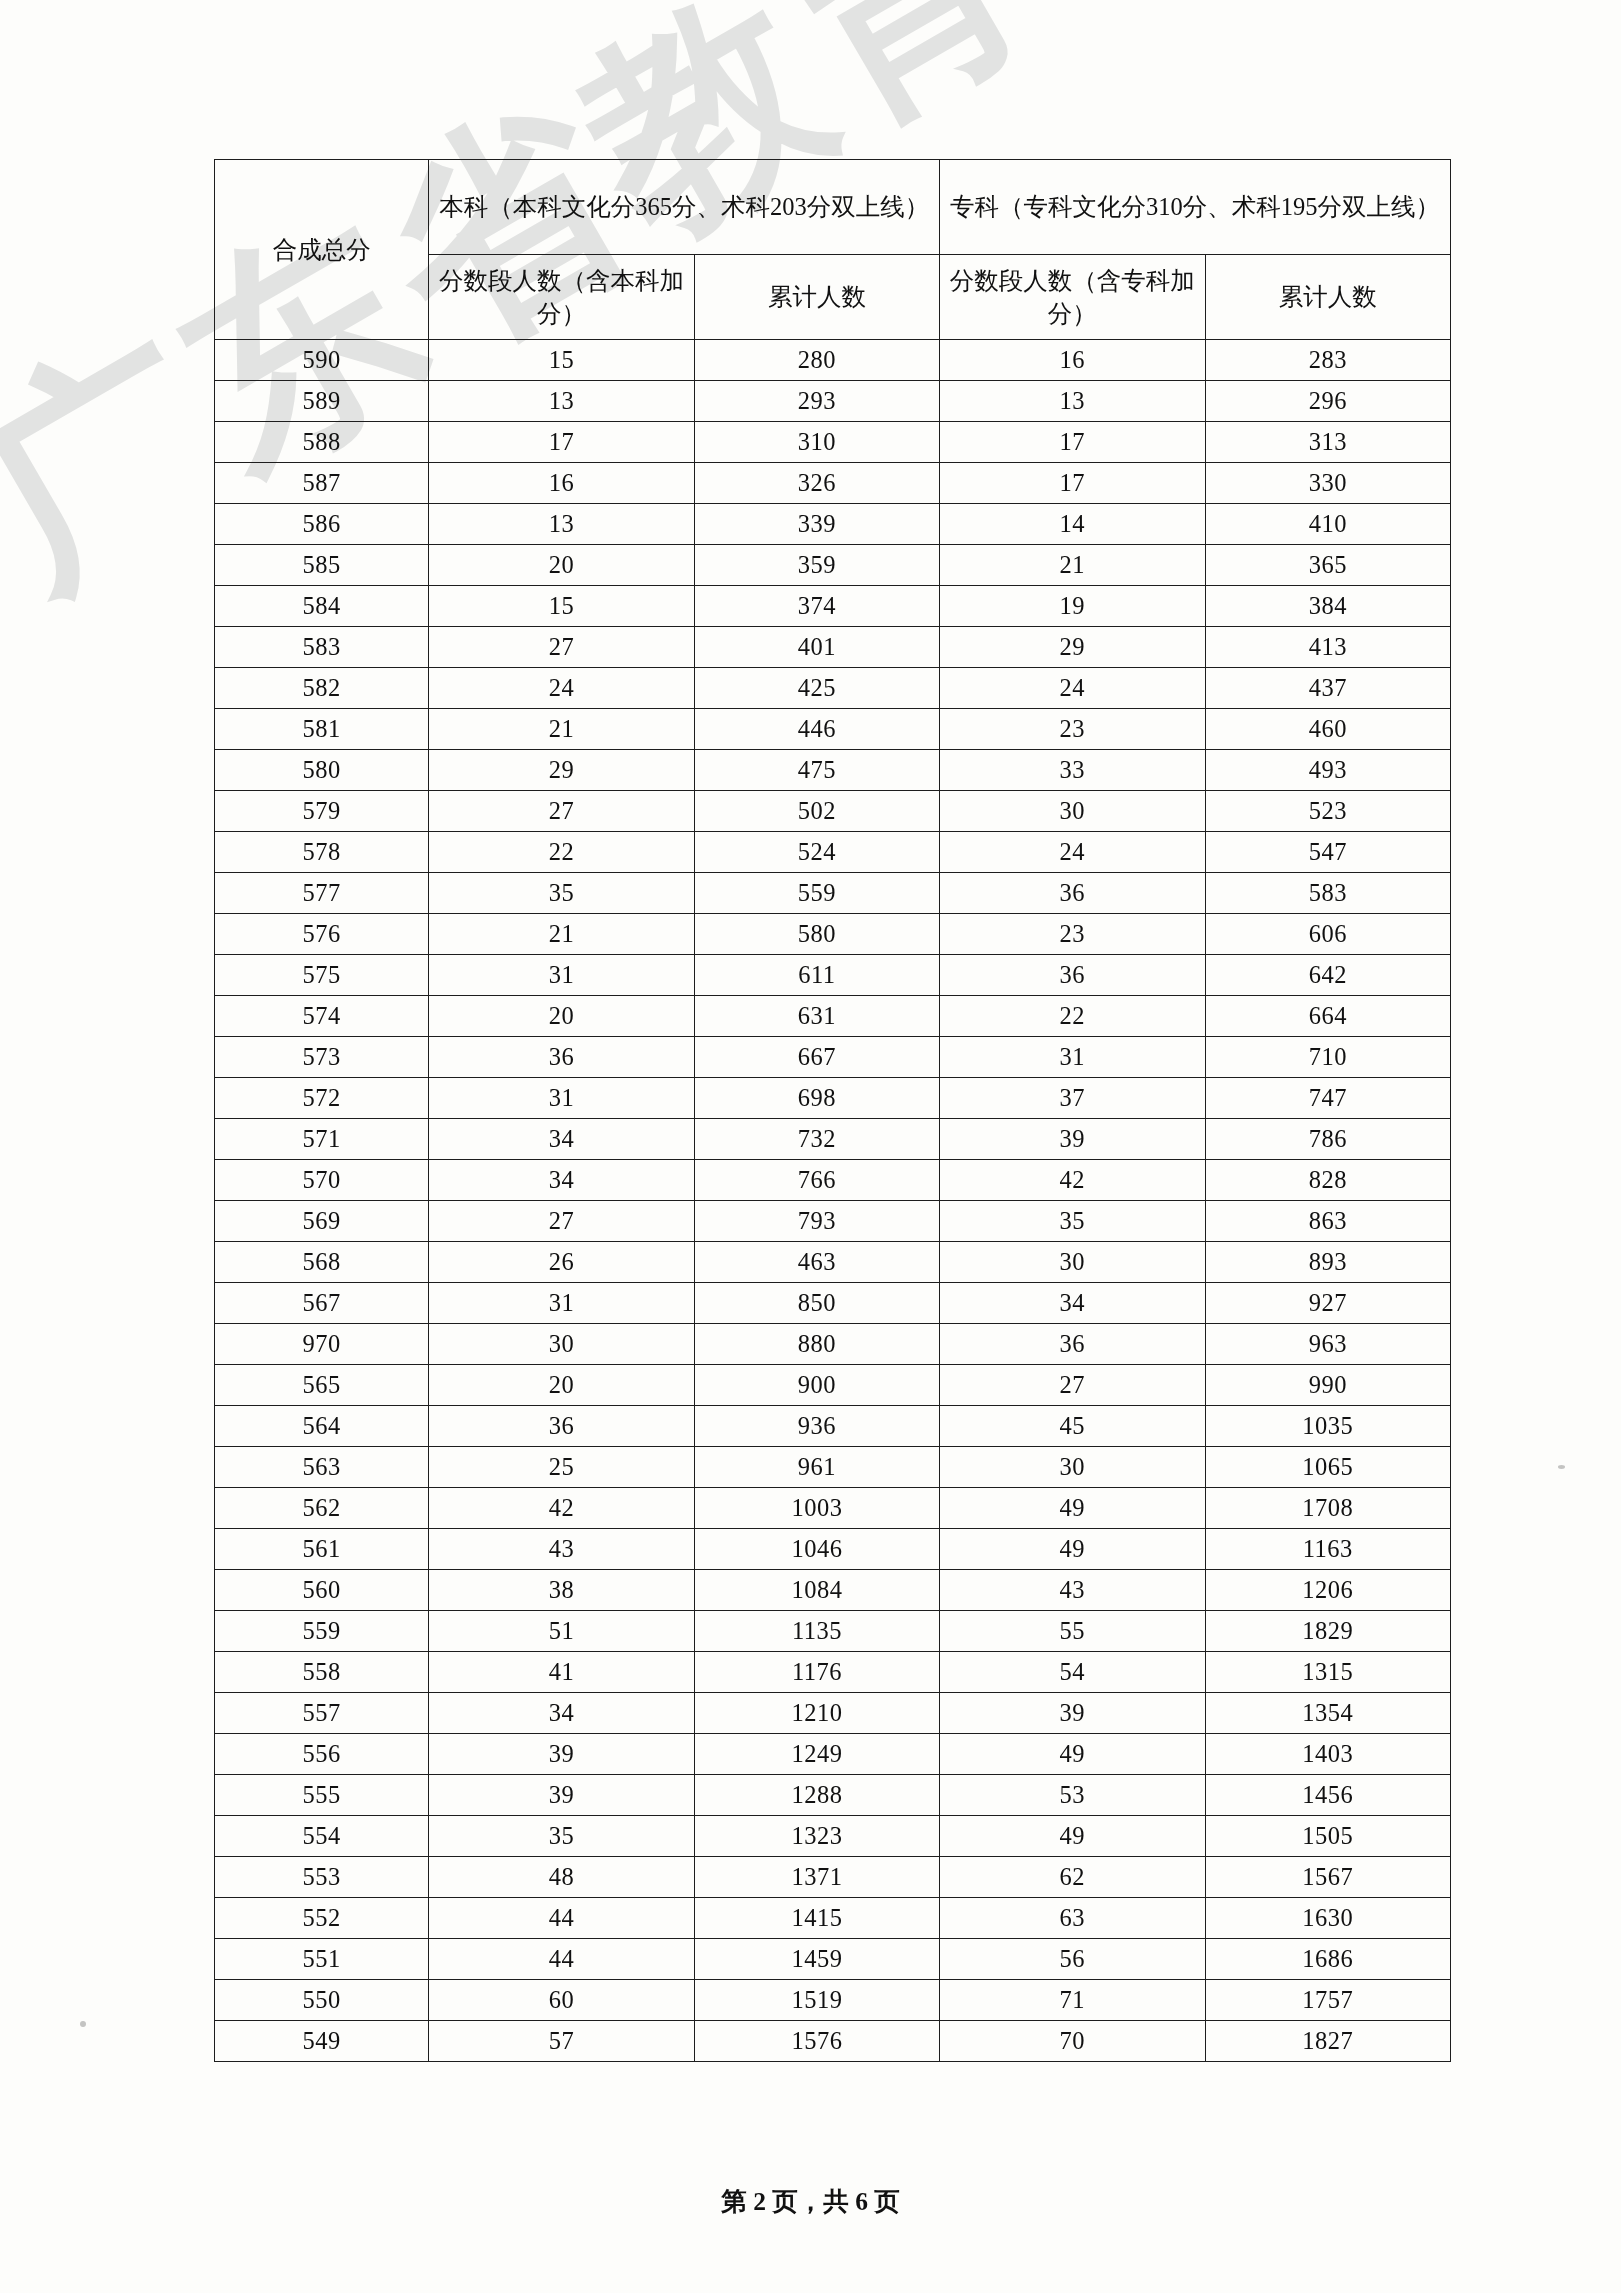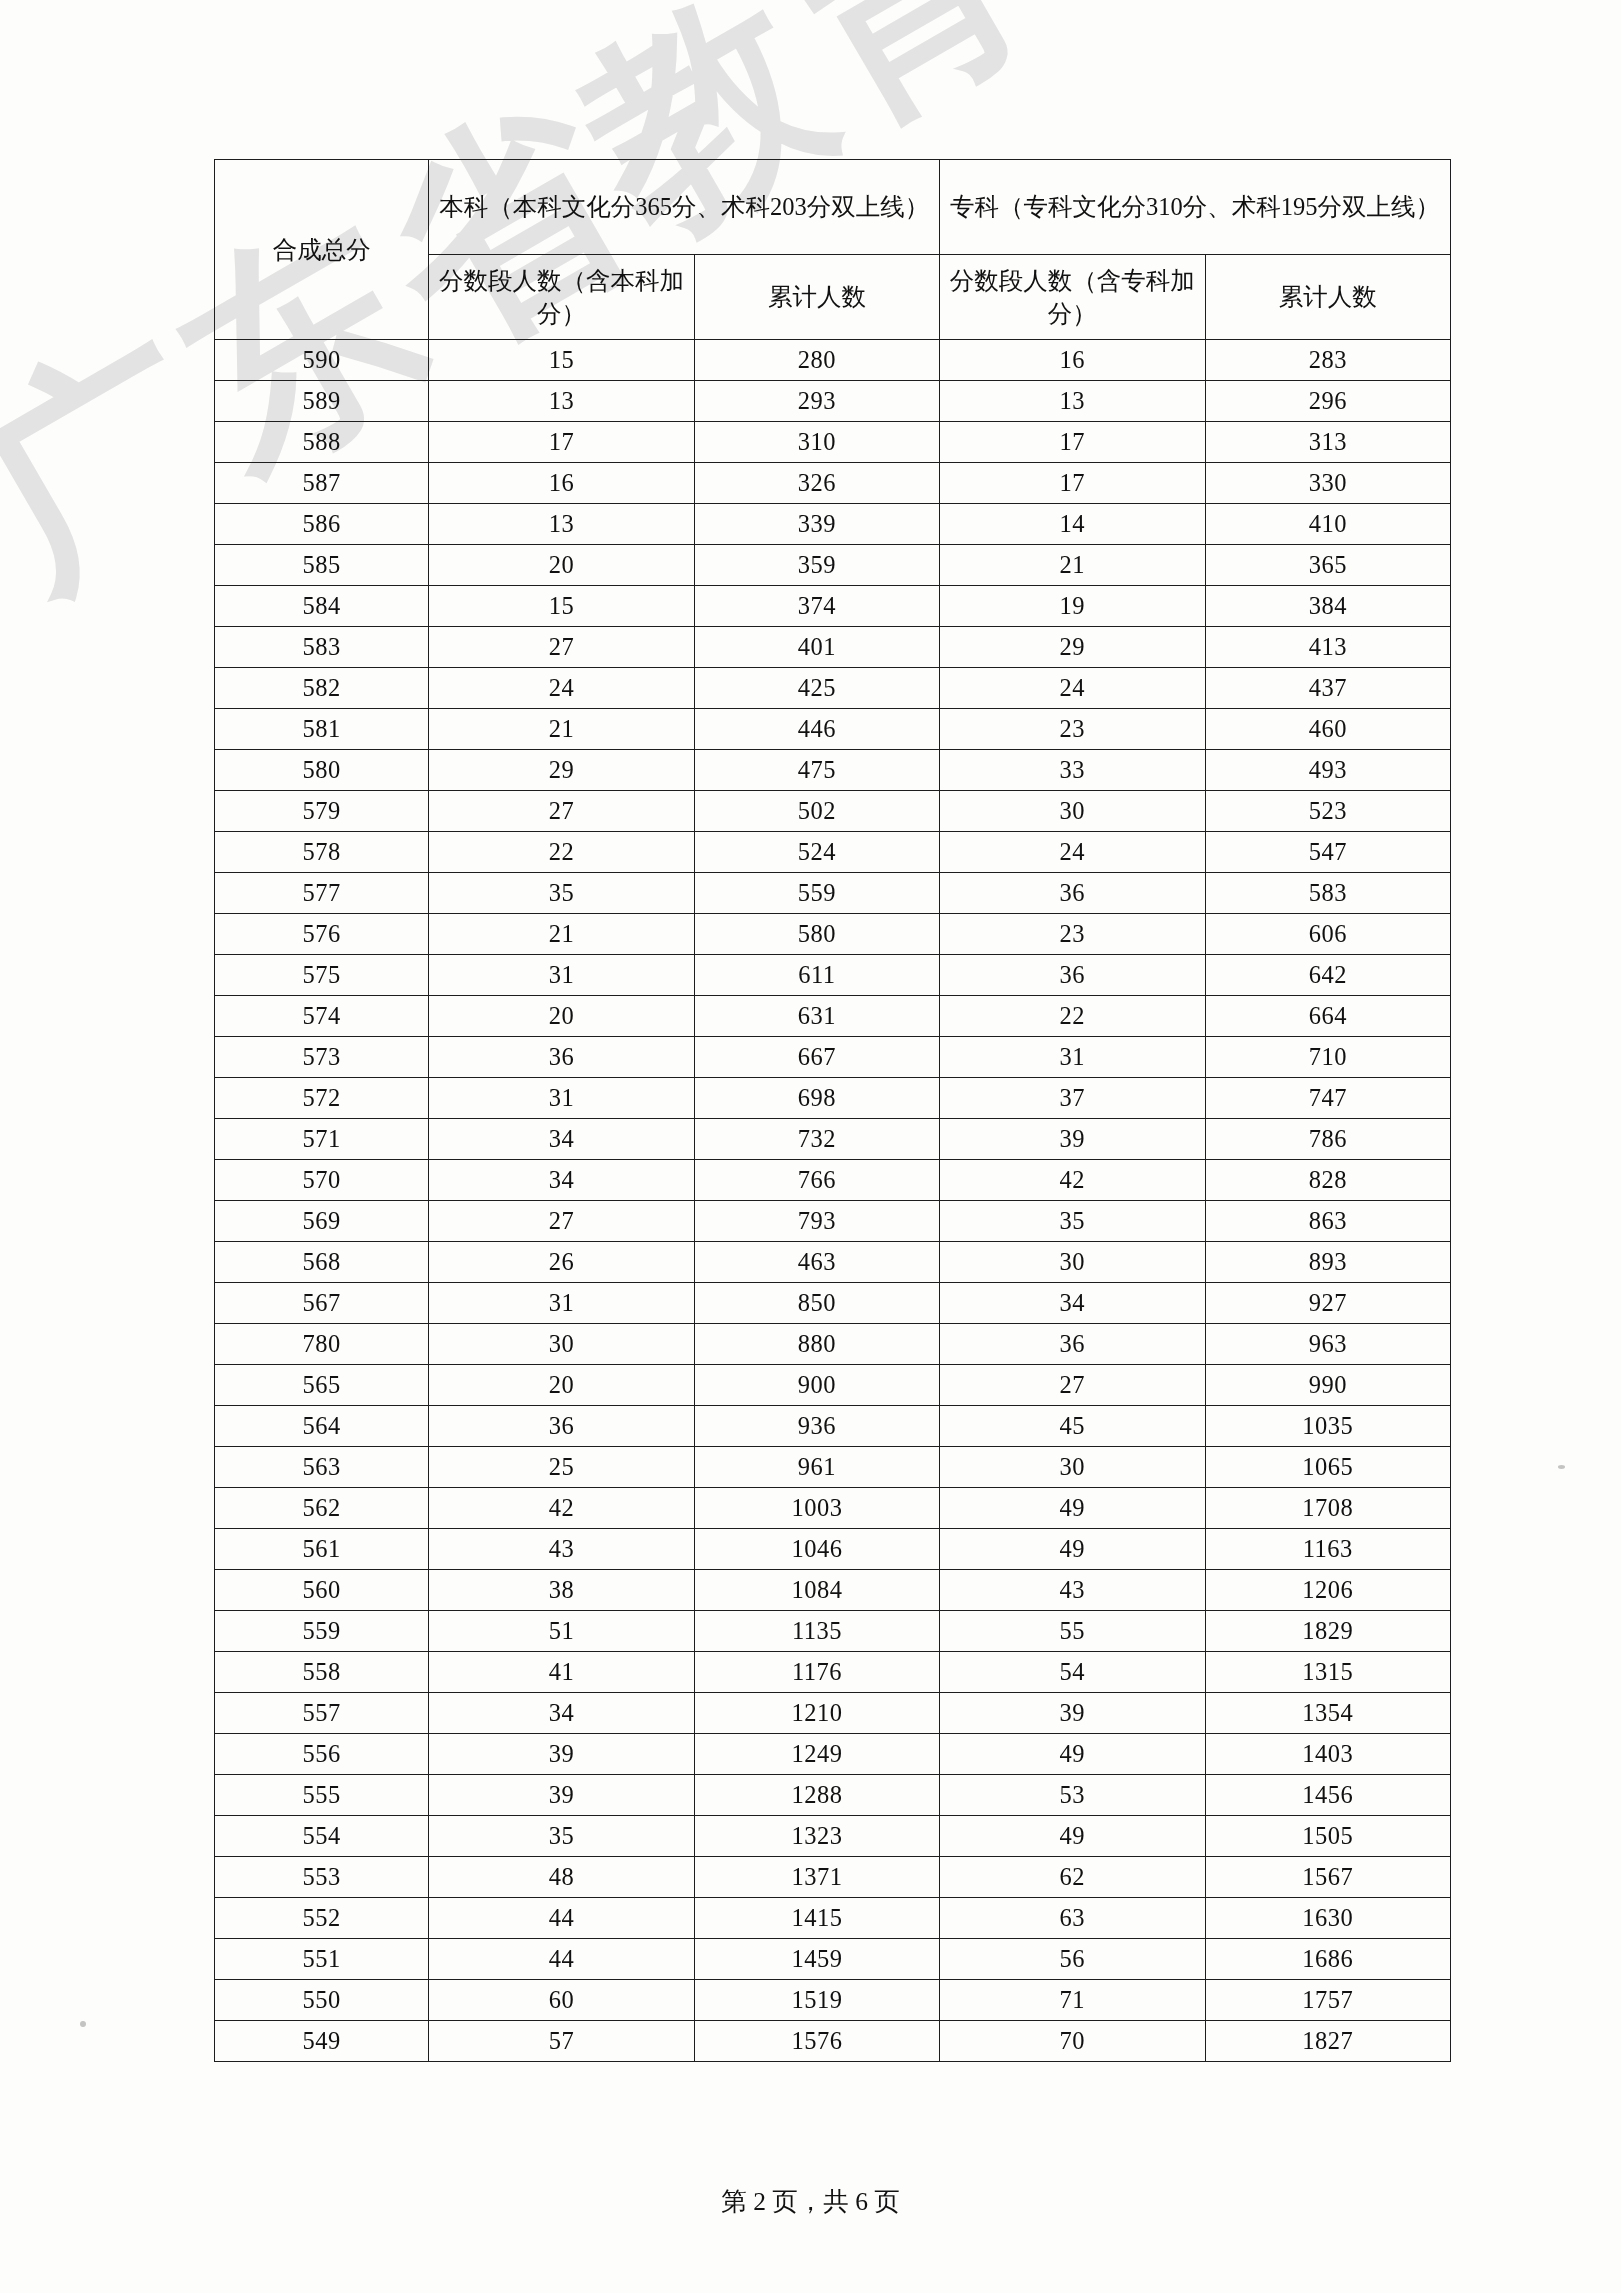--- a/index.html
+++ b/index.html
@@ -106,20 +106,21 @@
   #footer {
     position: absolute;
     left: 0;
     right: 0;
     top: 2184px;
     text-align: center;
     font-size: 25.5px;
     color: #111;
     z-index: 3;
     font-family: "Liberation Serif", "DejaVu Serif", serif;
+    font-weight: bold;
   }
 
   
   .speck { position: absolute; background: rgba(90,90,90,0.35); z-index: 4; }
 </style>
 </head>
 <body>
 
 <div id="page">
 
@@ -315,21 +316,21 @@
             <td>893</td>
           </tr>
           <tr class="data-row">
             <td>567</td>
             <td>31</td>
             <td>850</td>
             <td>34</td>
             <td>927</td>
           </tr>
           <tr class="data-row">
-            <td>780</td>
+            <td>970</td>
             <td>30</td>
             <td>880</td>
             <td>36</td>
             <td>963</td>
           </tr>
           <tr class="data-row">
             <td>565</td>
             <td>20</td>
             <td>900</td>
             <td>27</td>

